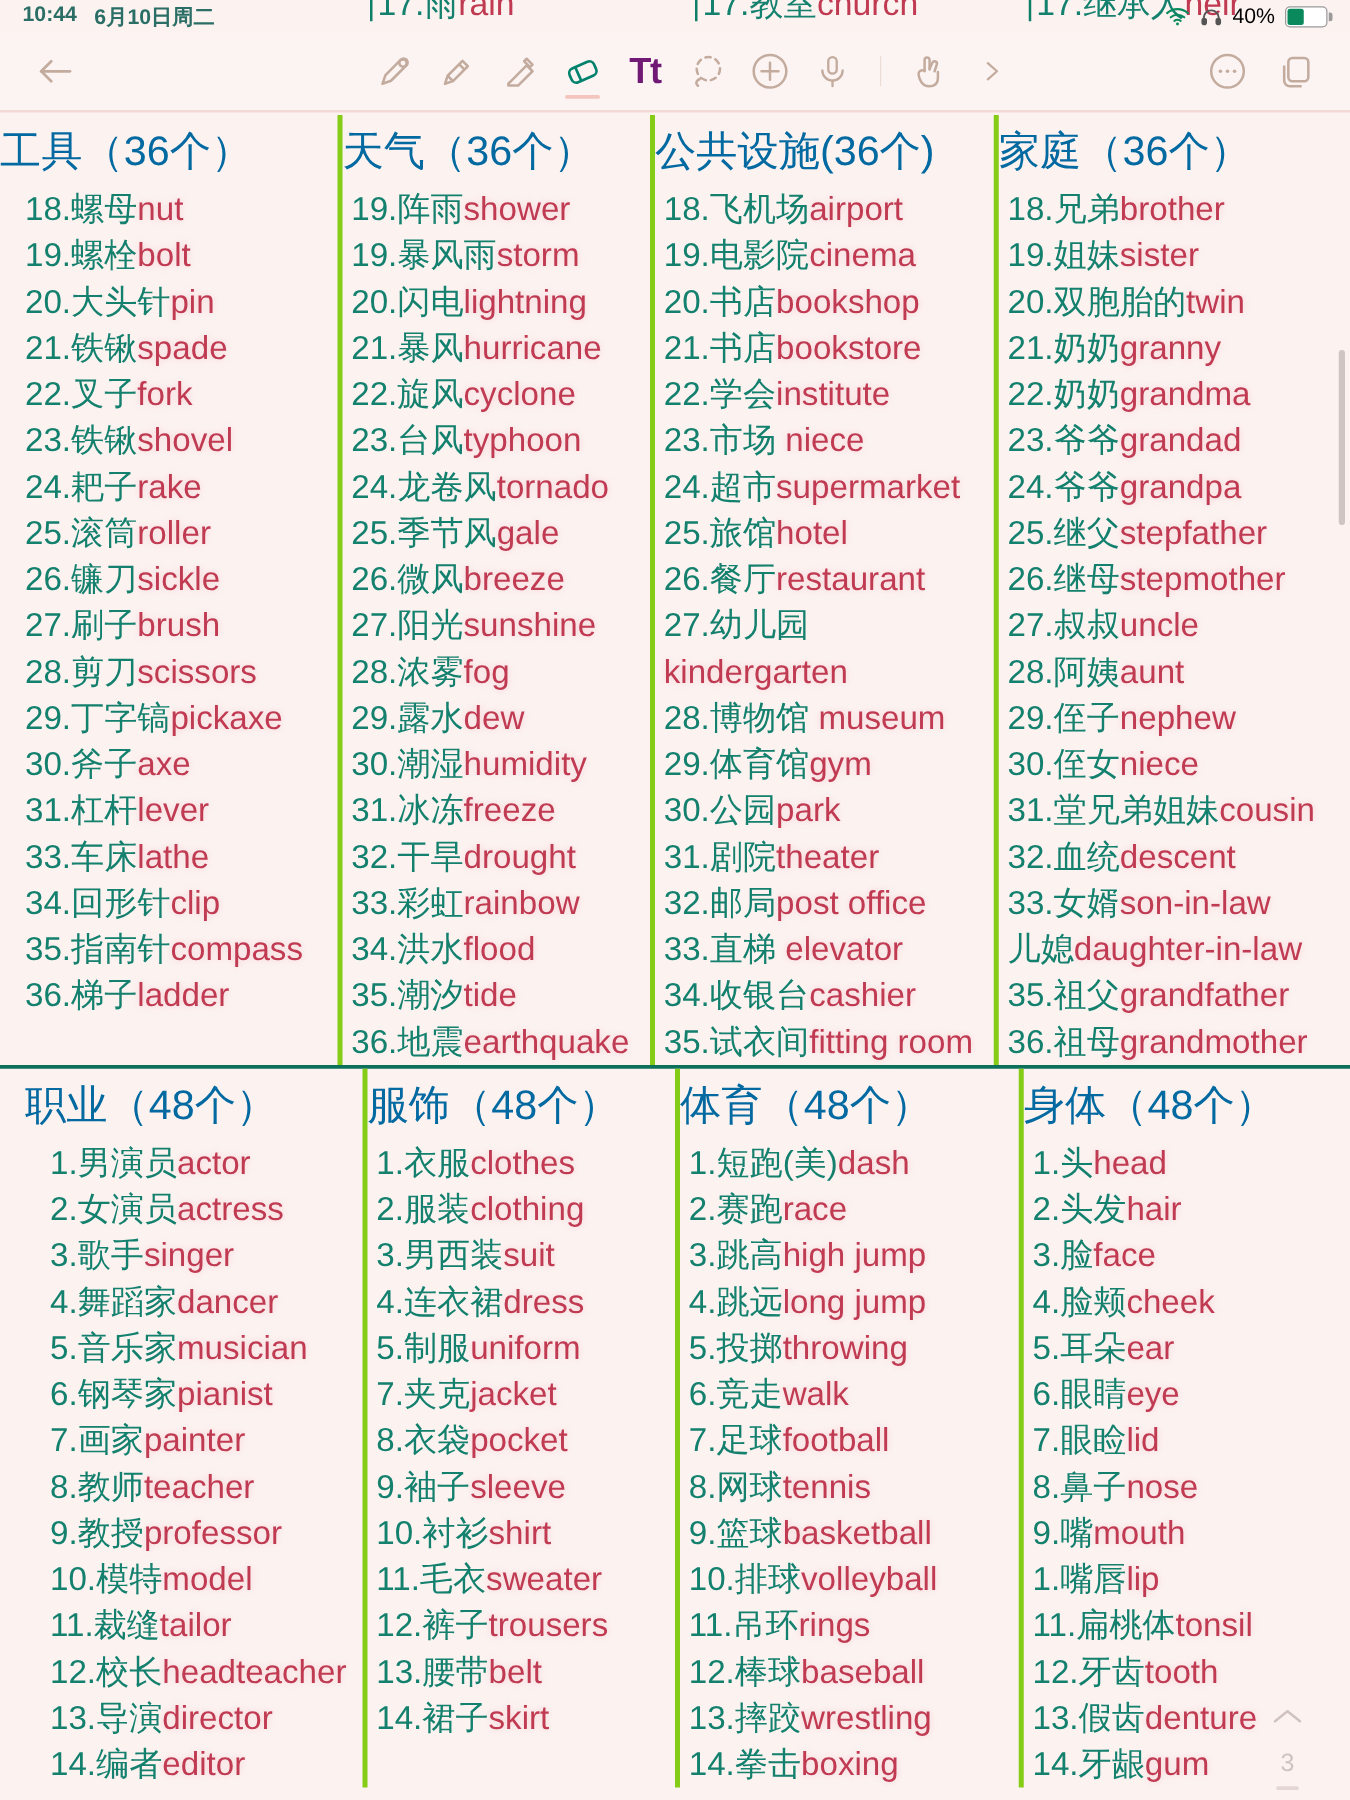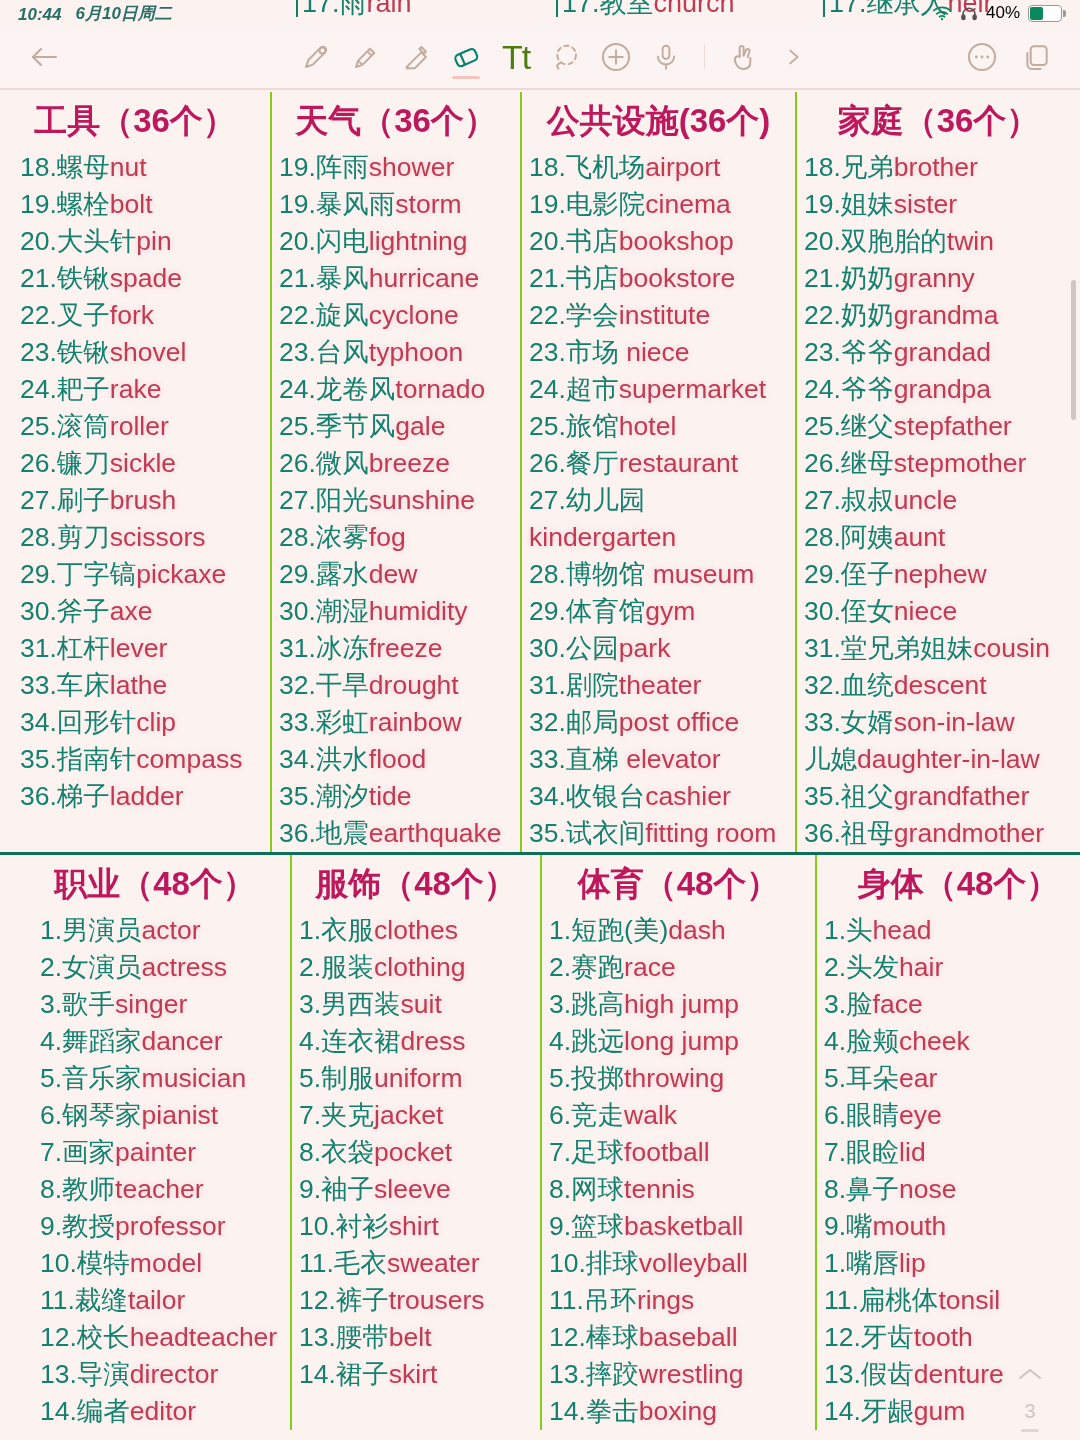--- a/index.html
+++ b/index.html
@@ -9,21 +9,21 @@
     font-family:"Liberation Sans",sans-serif;
     -webkit-font-smoothing:antialiased;
   }
   
   .status-bar{
     position:absolute;top:0;left:0;width:1080px;height:26px;z-index:3;
     display:flex;align-items:center;justify-content:space-between;
     padding:0 18px;box-sizing:border-box;
     color:#2b6e66;font-size:17px;font-weight:700;
   }
-  .status-left{display:flex;gap:14px;align-items:flex-end;font-style:italic;}
+  .status-left{display:flex;gap:14px;align-items:flex-start;}
   .status-right{display:flex;gap:8px;align-items:center;color:#000000;font-weight:400;}
   .status-right svg{display:block;}
   .battery-shell{position:relative;width:32px;height:15px;border:1.5px solid #9a9a9a;border-radius:4px;background:#fff;}
   .battery-fill{position:absolute;left:1px;top:1px;bottom:1px;width:40%;background:#0a8a5c;border-radius:2px;}
   .battery-nub{position:absolute;right:-5px;top:4px;width:3px;height:7px;background:#9a9a9a;border-radius:0 2px 2px 0;}
   
   .peek-row{position:absolute;top:0;left:0;width:1080px;height:17px;overflow:hidden;z-index:1;margin-left:28px;}
   .peek-item{position:absolute;top:-15px;font-size:27px;white-space:nowrap;border-left:2px solid #0f7e66;padding-left:4px;height:34px;}
   .peek-0{left:268px;} .peek-1{left:528px;} .peek-2{left:795px;}
   .peek-item .zh{color:#14806e;} .peek-item .en{color:#c03a52;}
@@ -33,29 +33,29 @@
     background:#fcf4f3;border-bottom:2px solid #f2d9d5;
     display:flex;align-items:center;box-sizing:border-box;padding:0 22px;
   }
   .tool{width:44px;height:44px;display:flex;align-items:center;justify-content:center;color:#c3ab9e;position:relative;}
   .tool svg{display:block;}
   .tool.active{color:#00826d;}
   .tool.active:after{content:"";position:absolute;bottom:0;left:8px;right:8px;height:3px;background:#f4c4be;border-radius:2px;}
   .tool-center{display:flex;gap:6px;align-items:center;margin-left:228px;}
   .tool-sep{width:1px;height:24px;background:#ecdcd6;margin:0 10px;}
   .tool-right{margin-left:auto;display:flex;gap:10px;align-items:center;}
-  .tt-label{font-size:34px;font-weight:400;color:#4d7c0f;letter-spacing:-1px;}
+  .tt-label{font-size:29px;font-weight:700;color:#701a75;letter-spacing:-1px;}
   
   .page{position:absolute;top:92px;left:0;width:1080px;bottom:0;z-index:0;}
   .section{display:grid;grid-template-columns:270px 250px 275px 285px;}
   .section-2{border-top:3px solid #0c705a;padding-left:20px;}
-  .col{border-left:2px solid #84cc16;padding-left:7px;box-sizing:border-box;overflow:hidden;}
+  .col{border-left:4px solid #84cc16;padding-left:7px;box-sizing:border-box;overflow:hidden;}
   .col.first{border-left:none;padding-left:20px;}
   .col-title{
-    text-align:center;font-size:33px;font-weight:700;color:#be185d;
+    font-size:33px;font-weight:400;color:#0369a1;
     height:57px;line-height:57px;white-space:nowrap;margin-left:-7px;
   }
   .col.first .col-title{margin-left:-20px;}
   .row{height:37px;line-height:37px;font-size:26.5px;white-space:nowrap;}
   .row .zh{color:#14806e;}
   .row .en{color:#c03a52;text-shadow:0 0 6px rgba(238,140,158,.35);}
   
   .scrollbar{position:absolute;right:4px;top:280px;width:5px;height:140px;background:#cfc5c3;border-radius:3px;z-index:4;}
   .page-nav{position:absolute;right:30px;bottom:8px;width:40px;text-align:center;z-index:4;color:#cfc2c0;}
   .page-nav .num{font-size:20px;line-height:20px;margin-top:16px;}

